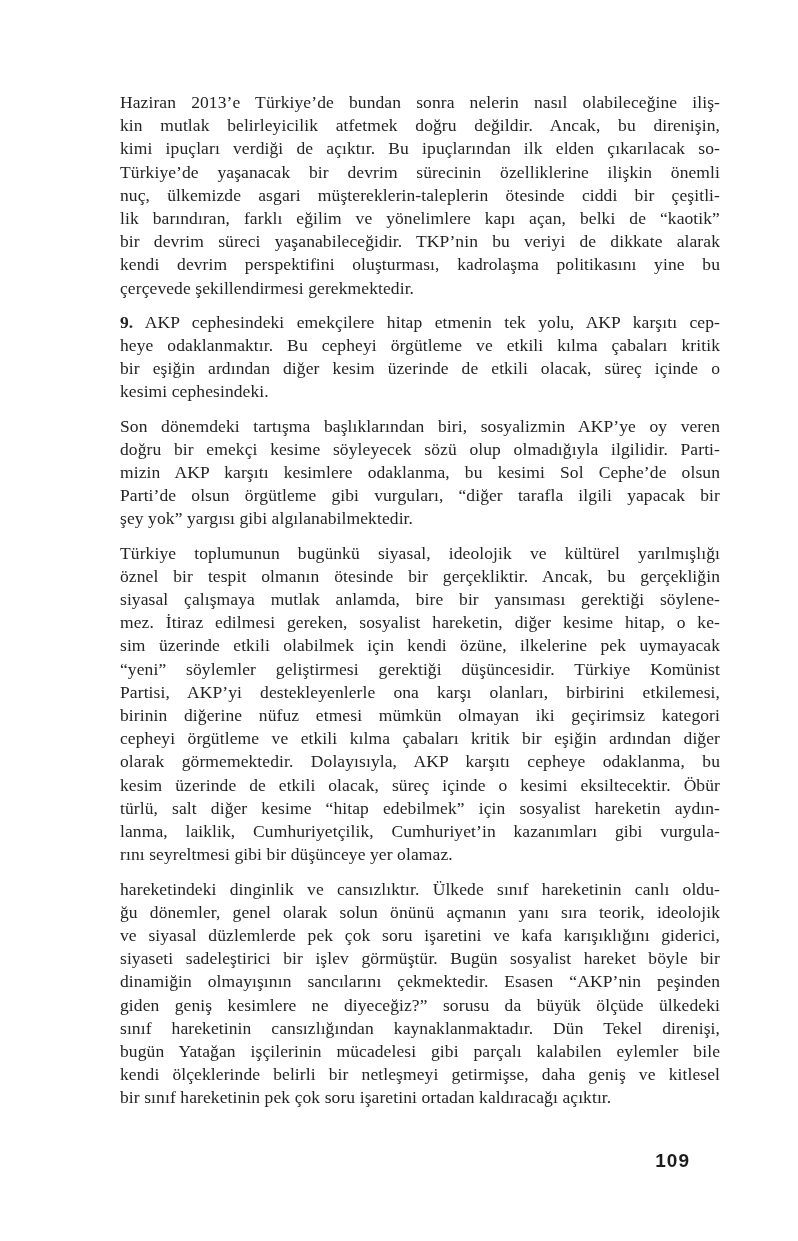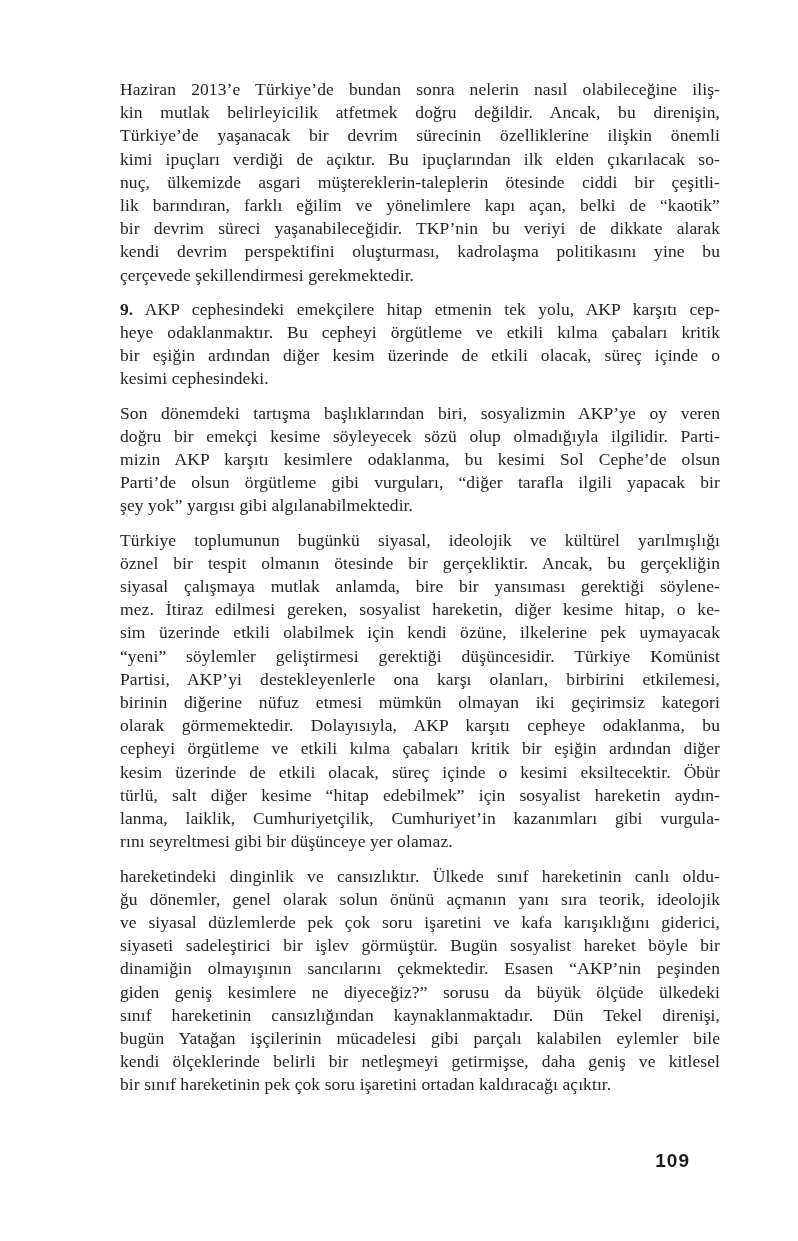--- a/index.html
+++ b/index.html
@@ -10,21 +10,21 @@
   .page {
     position: relative;
     width: 798px;
     height: 1241px;
     background: #ffffff;
     overflow: hidden;
   }
   .text-block {
     position: absolute;
     left: 120px;
-    top: 78px;
+    top: 91px;
     width: 600px;
   }
   .para {
     margin: 0 0 11px 0;
     font-family: "Liberation Serif", "DejaVu Serif", serif;
     font-size: 17.5px;
     line-height: 23.2px;
     color: #242424;
     letter-spacing: 0.1px;
   }
@@ -53,22 +53,22 @@
   }
 </style>
 </head>
 <body>
 
 <div class="page">
   <div class="text-block">
       <div class="para">
         <span class="line">Haziran 2013’e Türkiye’de bundan sonra nelerin nasıl olabileceğine iliş-</span>
         <span class="line">kin mutlak belirleyicilik atfetmek doğru değildir. Ancak, bu direnişin,</span>
+        <span class="line">kimi ipuçları verdiği de açıktır. Bu ipuçlarından ilk elden çıkarılacak so-</span>
         <span class="line">Türkiye’de yaşanacak bir devrim sürecinin özelliklerine ilişkin önemli</span>
-        <span class="line">kimi ipuçları verdiği de açıktır. Bu ipuçlarından ilk elden çıkarılacak so-</span>
         <span class="line">nuç, ülkemizde asgari müştereklerin-taleplerin ötesinde ciddi bir çeşitli-</span>
         <span class="line">lik barındıran, farklı eğilim ve yönelimlere kapı açan, belki de “kaotik”</span>
         <span class="line">bir devrim süreci yaşanabileceğidir. TKP’nin bu veriyi de dikkate alarak</span>
         <span class="line">kendi devrim perspektifini oluşturması, kadrolaşma politikasını yine bu</span>
         <span class="line last">çerçevede şekillendirmesi gerekmektedir.</span>
       </div>
       <div class="para">
         <span class="line"><strong class="para-num">9.</strong> AKP cephesindeki emekçilere hitap etmenin tek yolu, AKP karşıtı cep-</span>
         <span class="line">heye odaklanmaktır. Bu cepheyi örgütleme ve etkili kılma çabaları kritik</span>
         <span class="line">bir eşiğin ardından diğer kesim üzerinde de etkili olacak, süreç içinde o</span>
@@ -83,22 +83,22 @@
       </div>
       <div class="para">
         <span class="line">Türkiye toplumunun bugünkü siyasal, ideolojik ve kültürel yarılmışlığı</span>
         <span class="line">öznel bir tespit olmanın ötesinde bir gerçekliktir. Ancak, bu gerçekliğin</span>
         <span class="line">siyasal çalışmaya mutlak anlamda, bire bir yansıması gerektiği söylene-</span>
         <span class="line">mez. İtiraz edilmesi gereken, sosyalist hareketin, diğer kesime hitap, o ke-</span>
         <span class="line">sim üzerinde etkili olabilmek için kendi özüne, ilkelerine pek uymayacak</span>
         <span class="line">“yeni” söylemler geliştirmesi gerektiği düşüncesidir. Türkiye Komünist</span>
         <span class="line">Partisi, AKP’yi destekleyenlerle ona karşı olanları, birbirini etkilemesi,</span>
         <span class="line">birinin diğerine nüfuz etmesi mümkün olmayan iki geçirimsiz kategori</span>
+        <span class="line">cepheyi örgütleme ve etkili kılma çabaları kritik bir eşiğin ardından diğer</span>
         <span class="line">olarak görmemektedir. Dolayısıyla, AKP karşıtı cepheye odaklanma, bu</span>
-        <span class="line">cepheyi örgütleme ve etkili kılma çabaları kritik bir eşiğin ardından diğer</span>
         <span class="line">kesim üzerinde de etkili olacak, süreç içinde o kesimi eksiltecektir. Öbür</span>
         <span class="line">türlü, salt diğer kesime “hitap edebilmek” için sosyalist hareketin aydın-</span>
         <span class="line">lanma, laiklik, Cumhuriyetçilik, Cumhuriyet’in kazanımları gibi vurgula-</span>
         <span class="line last">rını seyreltmesi gibi bir düşünceye yer olamaz.</span>
       </div>
       <div class="para">
         <span class="line">hareketindeki dinginlik ve cansızlıktır. Ülkede sınıf hareketinin canlı oldu-</span>
         <span class="line">ğu dönemler, genel olarak solun önünü açmanın yanı sıra teorik, ideolojik</span>
         <span class="line">ve siyasal düzlemlerde pek çok soru işaretini ve kafa karışıklığını giderici,</span>
         <span class="line">siyaseti sadeleştirici bir işlev görmüştür. Bugün sosyalist hareket böyle bir</span>

